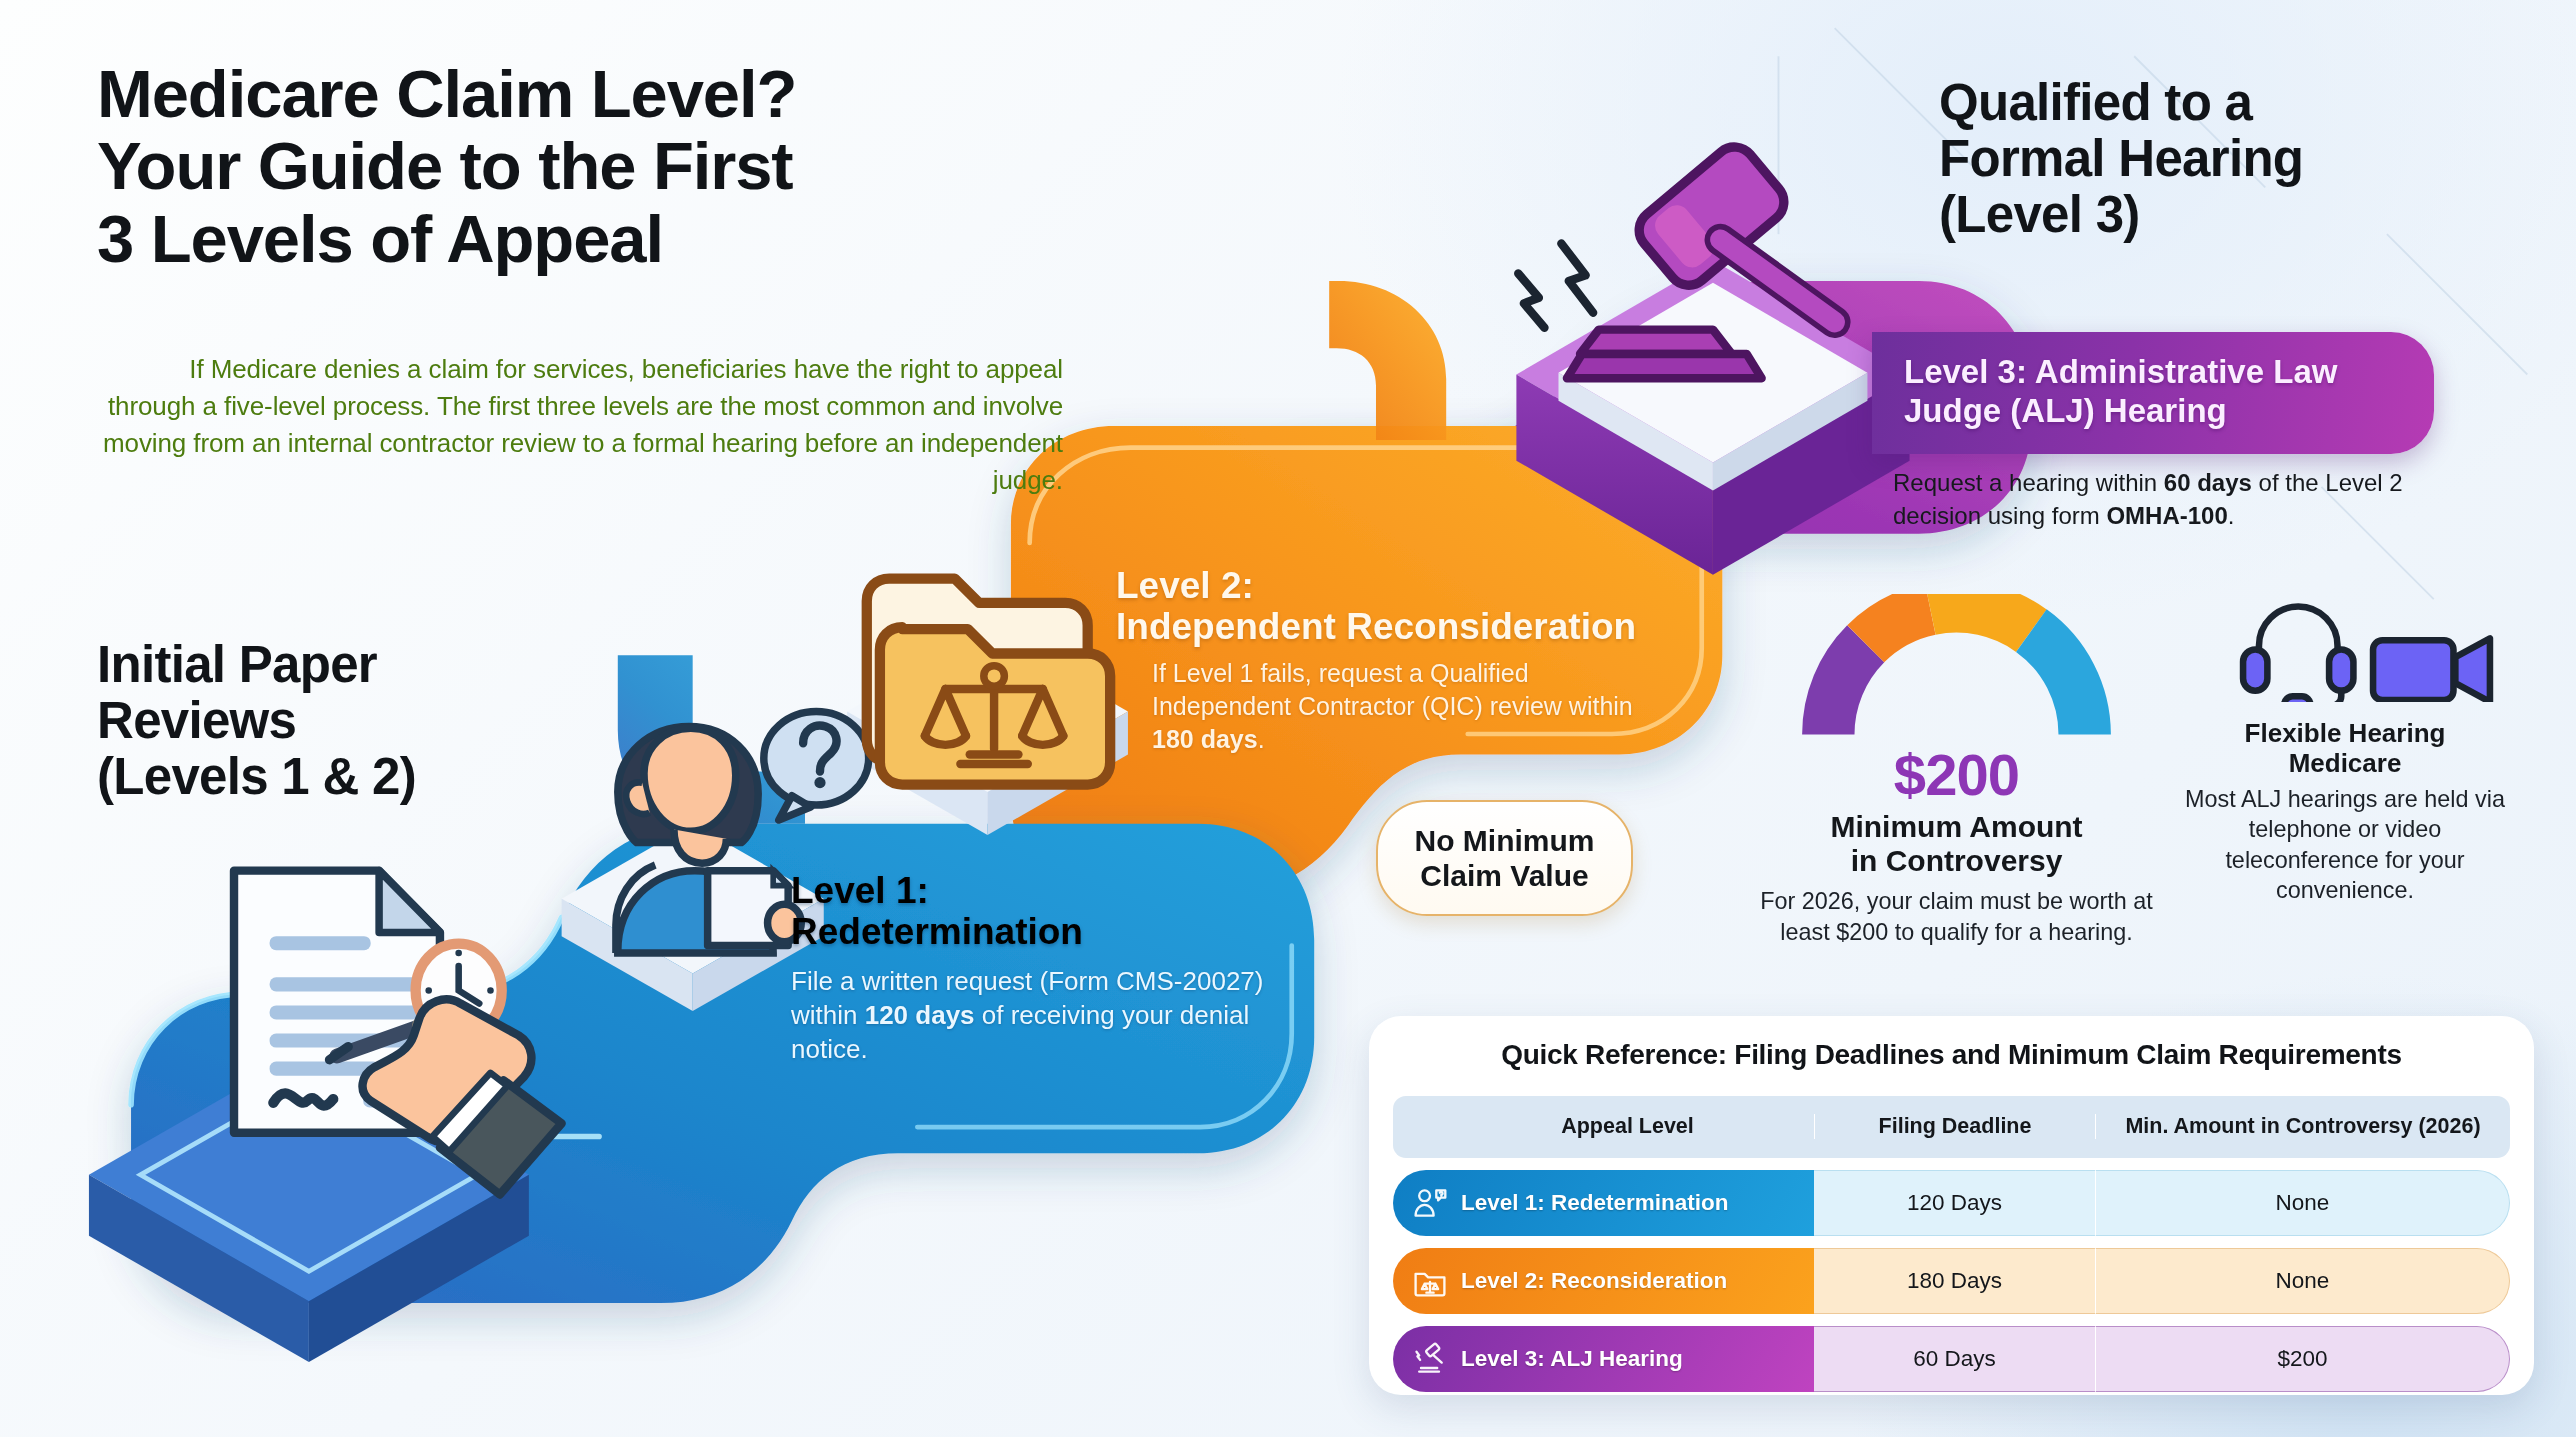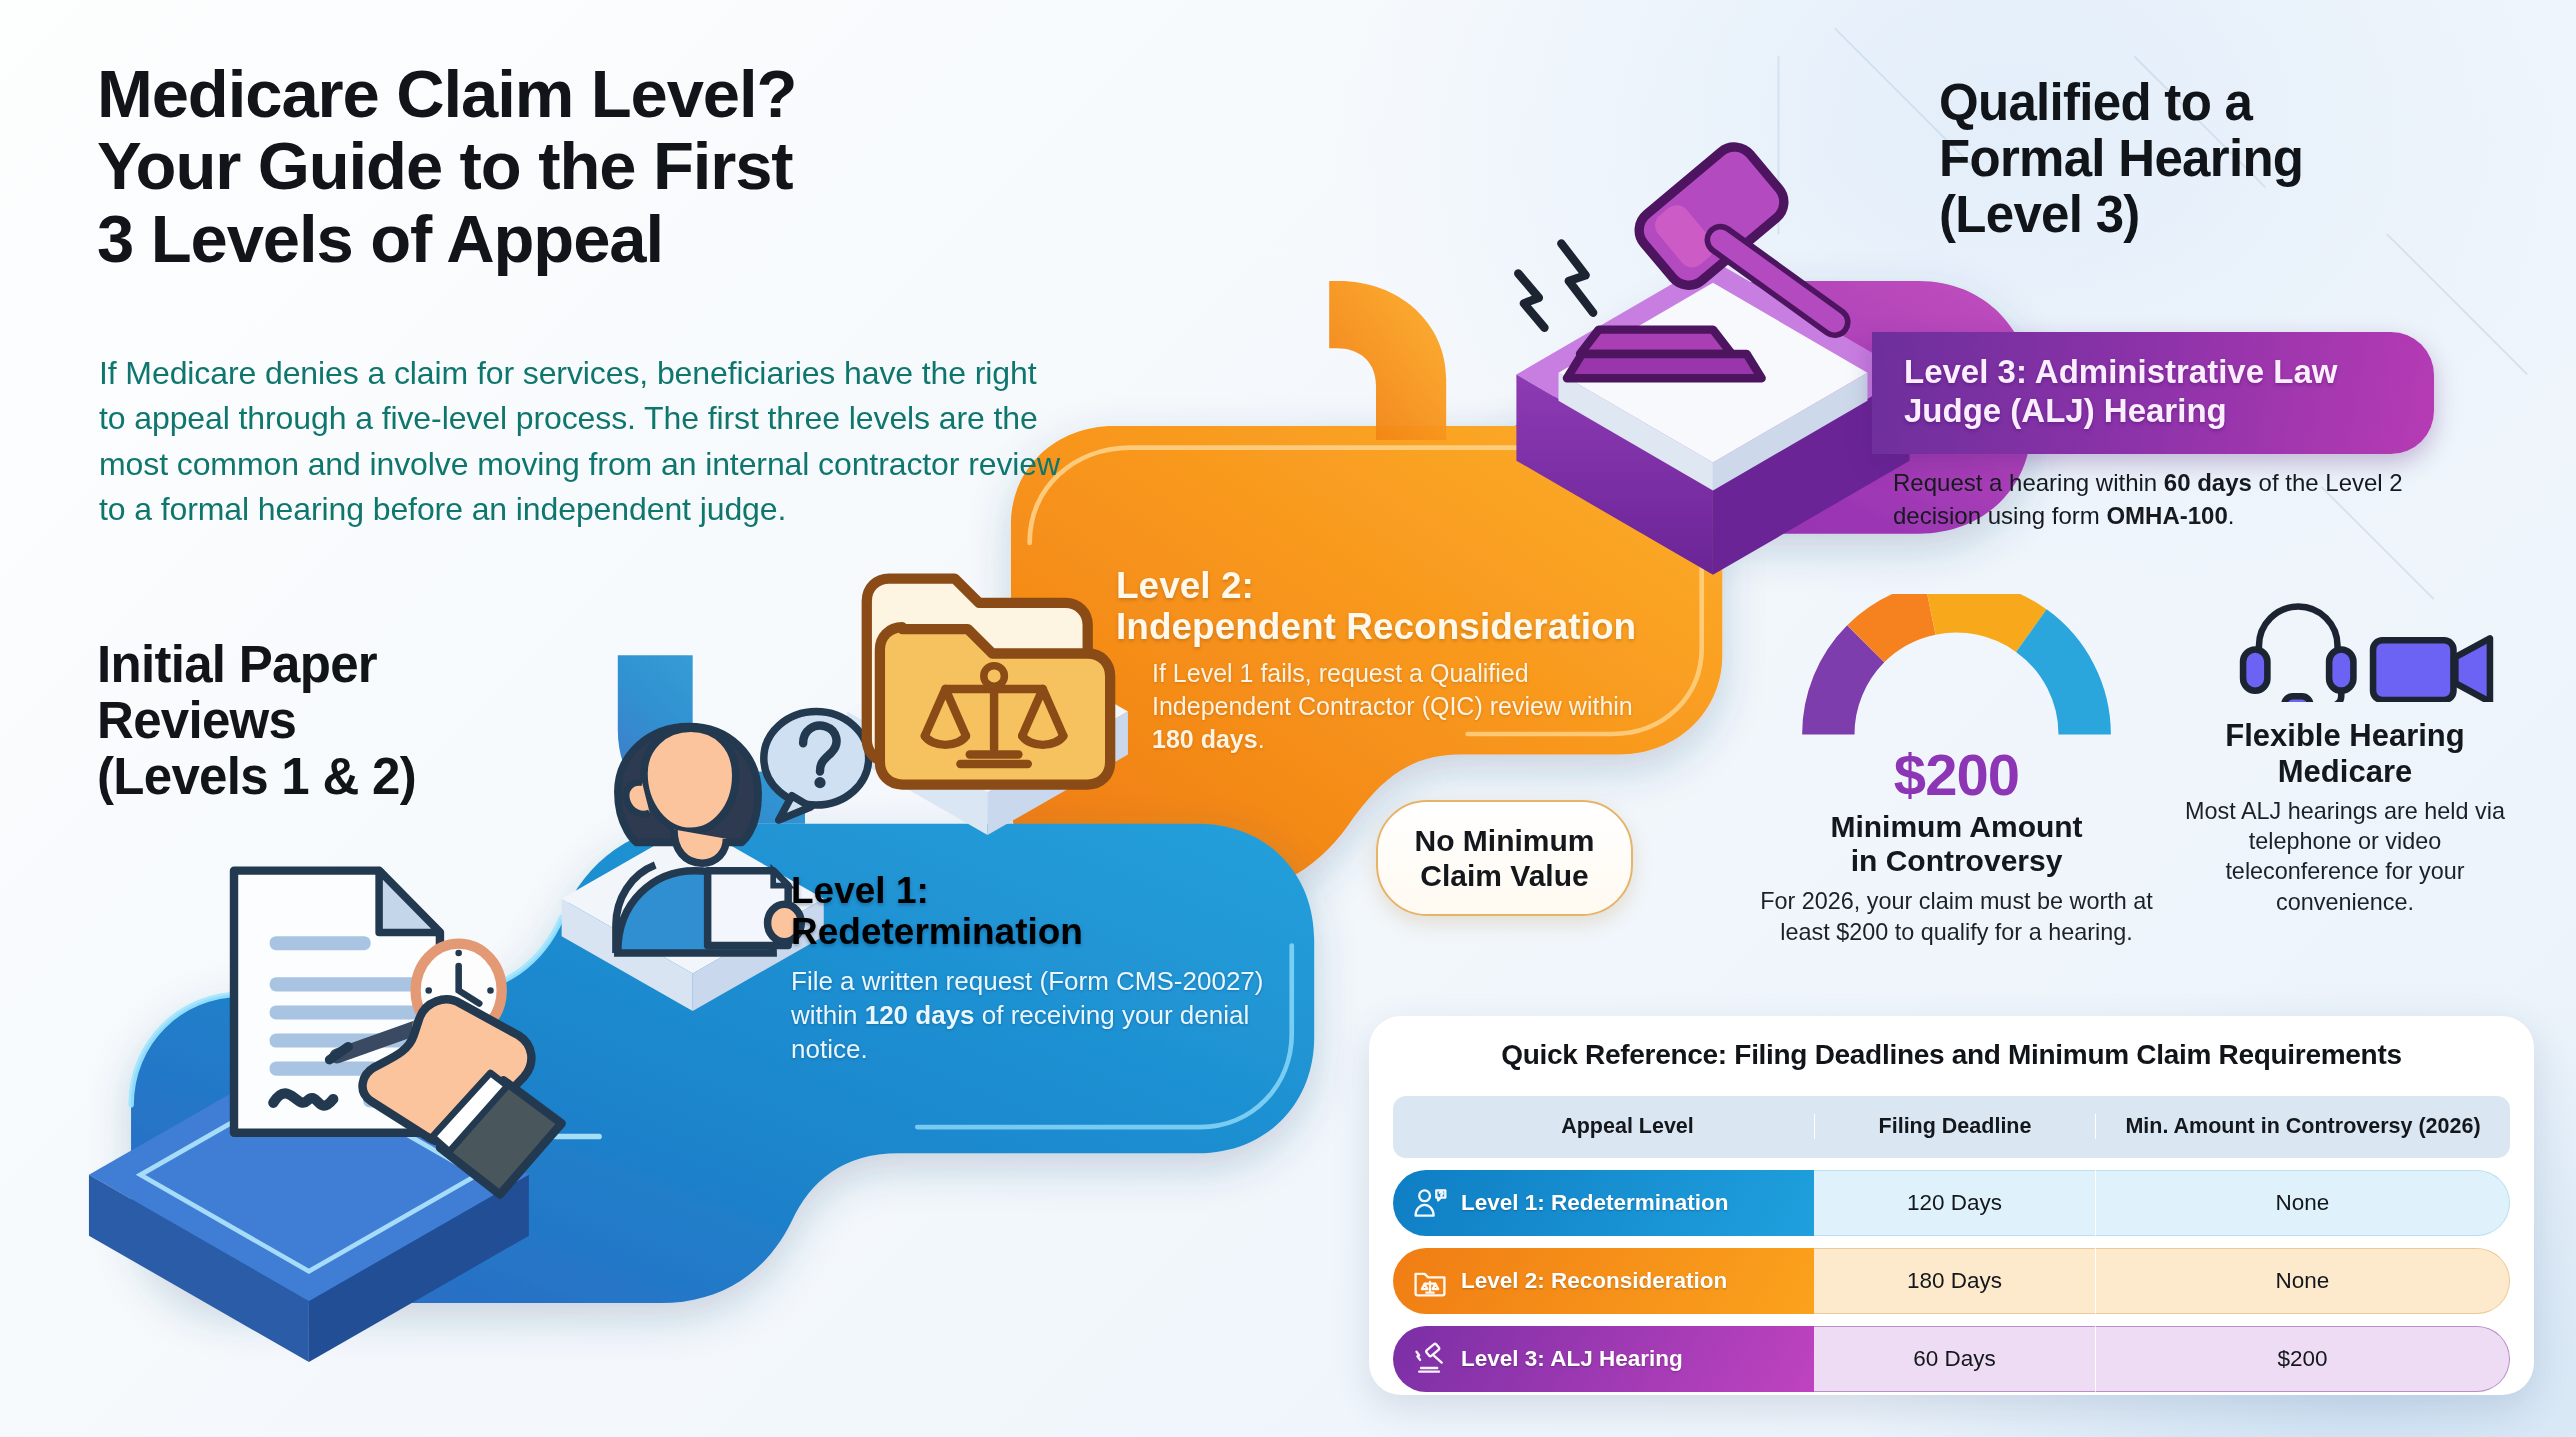--- a/index.html
+++ b/index.html
@@ -16,22 +16,23 @@
   #stage{ position:relative; width:2576px; height:1438px; }
 
   .abs{ position:absolute; }
 
   
   .h1{
     font-size:67px; font-weight:bold; line-height:1.08;
     color:#111418; letter-spacing:-1.1px;
   }
   .intro{
-    font-size:32px; line-height:1.42; color:#0f766e; width:964px;
+    font-size:26px; line-height:1.42; color:#4d7c0f; width:964px;
     letter-spacing:-0.1px;
+    text-align:right;
   }
   .h2{
     font-size:51px; font-weight:bold; line-height:1.1; color:#111418;
     letter-spacing:-0.7px;
   }
 
   
   .ribbonSvg{ position:absolute; left:0; top:0; width:2576px; height:1438px; pointer-events:none; }
 
   
@@ -67,21 +68,21 @@
   #noMinBadge .t{ font-size:30px; font-weight:bold; color:#14171b; line-height:1.18; }
 
   
   #gaugeBlock{ left:1760px; top:594px; width:393px; text-align:center; }
   #gaugeNum{ font-size:58px; font-weight:bold; color:#8d36b5; letter-spacing:-0.9px; margin-top:-5.6px; }
   #gaugeLbl{ font-size:30px; font-weight:bold; color:#14171b; line-height:1.14; margin-top:1.9px; }
   #gaugeDesc{ font-size:23.4px; color:#1c2128; line-height:1.3; margin-top:7.5px; }
 
   
   #flexBlock{ left:2172px; top:599px; width:346px; text-align:center; }
-  #flexLbl{ font-size:31px; font-weight:bold; color:#14171b; line-height:1.16; margin-top:13px; }
+  #flexLbl{ font-size:26px; font-weight:bold; color:#14171b; line-height:1.16; margin-top:13px; }
   #flexDesc{ font-size:23.4px; color:#1c2128; line-height:1.3; margin-top:5.6px; }
 
   
   #tableCard{
     left:1369px; top:1016px; width:1165px; height:379px;
     background:#ffffff; border-radius:32px;
     box-shadow:0 13px 37px rgba(60,90,130,.16);
     padding:22.5px 24px 24px 24px;
   }
   #tableTitle{

